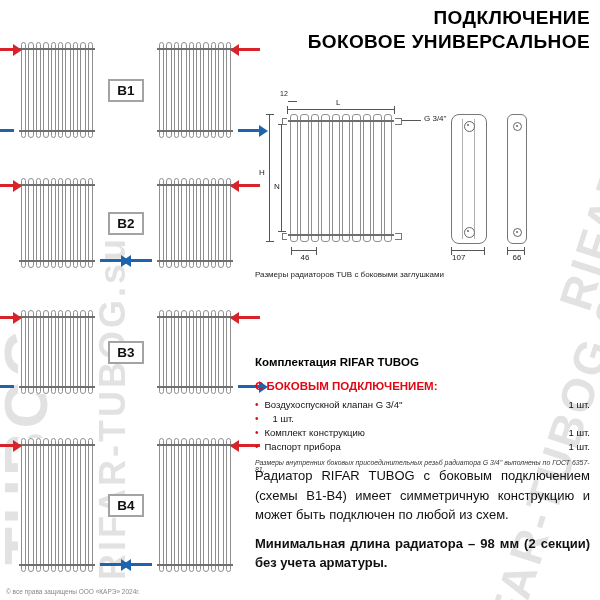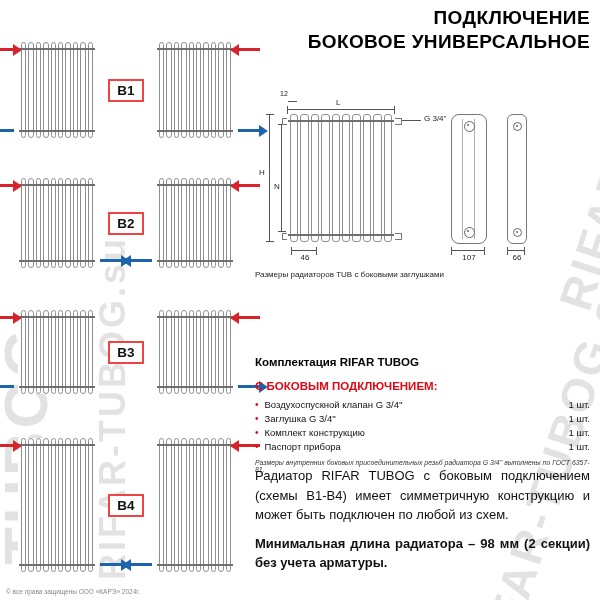--- a/index.html
+++ b/index.html
@@ -23,21 +23,21 @@
   .arrow{position:absolute;height:3px;width:22px;background:currentColor;z-index:3;}
   .a-top{top:6px;}  .a-bottom{bottom:6px;}
   .a-left{left:-26px;} .a-right{right:-26px;}
   .arrow::after{content:"";position:absolute;top:-4.5px;width:0;height:0;
       border-top:6px solid transparent;border-bottom:6px solid transparent;}
   .dir-right::after{right:-8px;border-left:9px solid currentColor;}
   .dir-left::after{left:-8px;border-right:9px solid currentColor;}
   
   #schemes{position:absolute;left:18px;top:0;width:240px;height:600px;z-index:1;}
   .scheme-row{position:absolute;left:0;display:flex;align-items:center;gap:12px;}
-  .badge{min-width:20px;text-align:center;border:2px solid #ef4444;background:#fff;
+  .badge{min-width:20px;text-align:center;border:2px solid #a3a3a3;background:#fff;
          font-weight:bold;font-size:13.5px;padding:2px 6px;z-index:2;}
   
   #drawing{position:absolute;left:255px;top:92px;width:340px;height:200px;z-index:1;}
   .dimh{position:absolute;border-top:1px solid #555;}
   .dimh::before,.dimh::after{content:"";position:absolute;top:-4px;width:1px;height:8px;background:#555;}
   .dimh::before{left:0;} .dimh::after{right:0;}
   .dimv{position:absolute;border-left:1px solid #555;}
   .dimv::before,.dimv::after{content:"";position:absolute;left:-4px;height:1px;width:8px;background:#555;}
   .dimv::before{top:0;} .dimv::after{bottom:0;}
   .lead{position:absolute;border-top:1px solid #555;}
@@ -262,21 +262,21 @@
     <div class="dimh" style="left:36px;top:158px;width:26px"></div>
     <span class="dlabel" style="left:36px;top:161px;width:26px;text-align:center">46</span>
 
     <div class="sview" style="left:196px;top:22px;width:34px;height:128px">
       <div class="innl" style="left:10px"></div>
       <div class="innl" style="left:22px"></div>
       <div class="circ" style="left:12px;top:6px;width:9px;height:9px"></div>
       <div class="circ" style="left:12px;top:112px;width:9px;height:9px"></div>
     </div>
     <div class="dimh" style="left:196px;top:158px;width:34px"></div>
-    <span class="dlabel" style="left:196px;top:161px;width:34px;text-align:center">107</span>
+    <span class="dlabel" style="left:196px;top:161px;width:34px;text-align:left">107</span>
 
     <div class="sview" style="left:252px;top:22px;width:18px;height:128px;border-radius:6px">
       <div class="circ" style="left:5px;top:7px;width:7px;height:7px"></div>
       <div class="circ" style="left:5px;top:113px;width:7px;height:7px"></div>
     </div>
     <div class="dimh" style="left:252px;top:158px;width:18px"></div>
     <span class="dlabel" style="left:244px;top:161px;width:34px;text-align:center">66</span>
 
     <div class="caption">Размеры радиаторов TUB с боковыми заглушками</div>
   </div>
@@ -285,21 +285,20 @@
     <div class="kit-t1">Комплектация RIFAR TUBOG</div>
     <div class="kit-t2" id="kit-t2" style="color: rgb(227, 6, 19);">С БОКОВЫМ ПОДКЛЮЧЕНИЕМ:</div>
     <div id="kit-items">
         <div class="krow">
           <span class="kbullet" style="color: rgb(227, 6, 19);">•</span>
           <span class="kname">Воздухоспускной клапан G 3/4''</span>
           <span class="kqty">1 шт.</span>
         </div>
         <div class="krow">
           <span class="kbullet" style="color: rgb(227, 6, 19);">•</span>
-          <span class="kname">Заглушка G 3/4''</span>
           <span class="kqty">1 шт.</span>
         </div>
         <div class="krow">
           <span class="kbullet" style="color: rgb(227, 6, 19);">•</span>
           <span class="kname">Комплект конструкцию</span>
           <span class="kqty">1 шт.</span>
         </div>
         <div class="krow">
           <span class="kbullet" style="color: rgb(227, 6, 19);">•</span>
           <span class="kname">Паспорт прибора</span>

